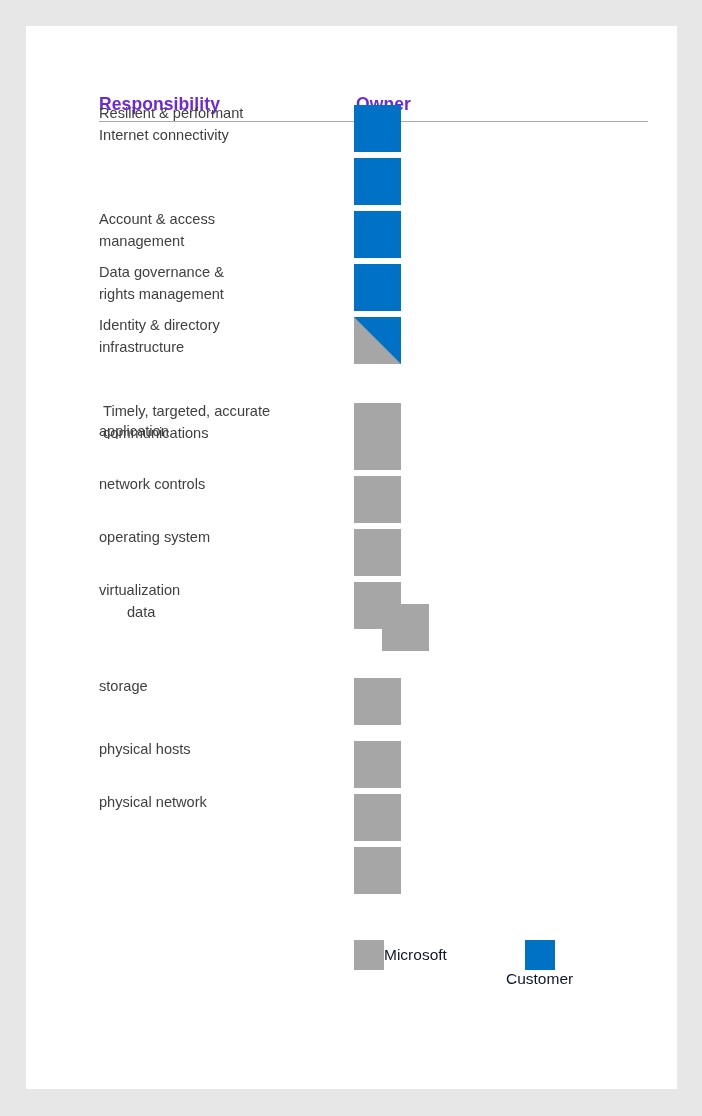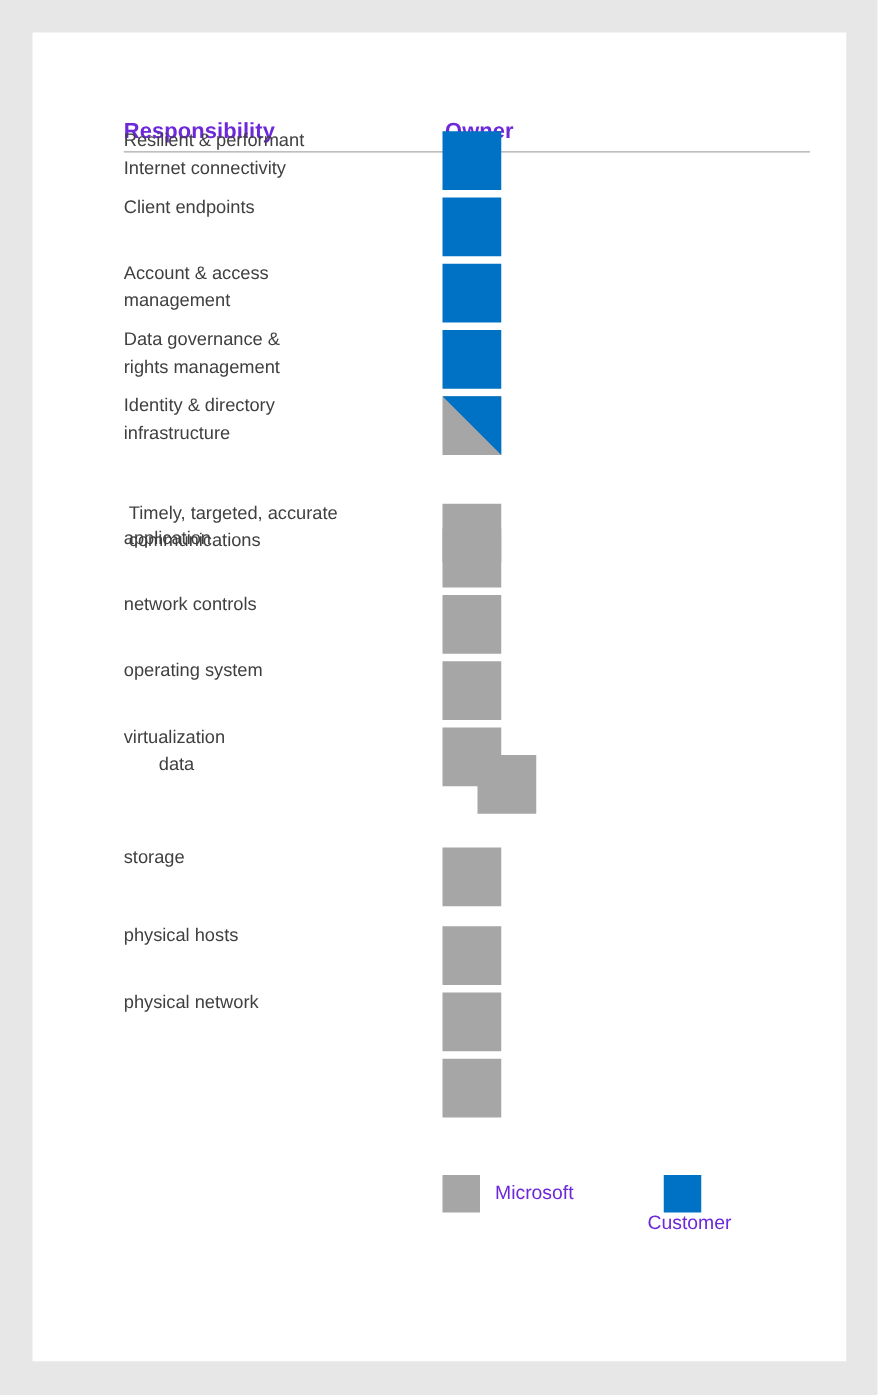--- a/index.html
+++ b/index.html
@@ -108,23 +108,22 @@
     align-items: center;
   }
   .legend-swatch {
     width: 30px;
     height: 30px;
     flex: 0 0 30px;
   }
   .legend-swatch.microsoft { background: #a6a6a6; }
   .legend-swatch.customer { background: #0072c6; }
   .legend-label {
-    margin-left: 12px;
     font-size: 15.5px;
-    color: #6d28d9;
+    color: #0f172a;
     white-space: nowrap;
   }
   #legend-microsoft { left: 0; }
   #legend-customer { left: 152px; flex-direction: column; }
 </style>
 </head>
 <body>
 
 <div id="canvas">
   <div id="sheet">
@@ -133,21 +132,20 @@
     <div class="hdr" id="hdr-owner">Owner</div>
     <div id="hdr-rule"></div>
 
     <div id="rows">
         <div class="row" style="top: 79px; padding-left: 40px;">
           <div class="row-label">Resilient &amp; performant
 Internet connectivity</div>
           <div class="swatch customer"></div>
         </div>
         <div class="row" style="top: 132px;">
-          <div class="row-label">Client endpoints</div>
           <div class="swatch customer"></div>
         </div>
         <div class="row" style="top: 185px;">
           <div class="row-label">Account &amp; access
 management</div>
           <div class="swatch customer"></div>
         </div>
         <div class="row" style="top: 238px;">
           <div class="row-label">Data governance &amp;
 rights management</div>

